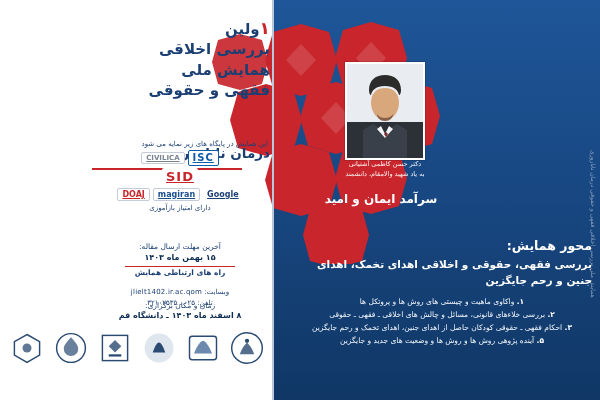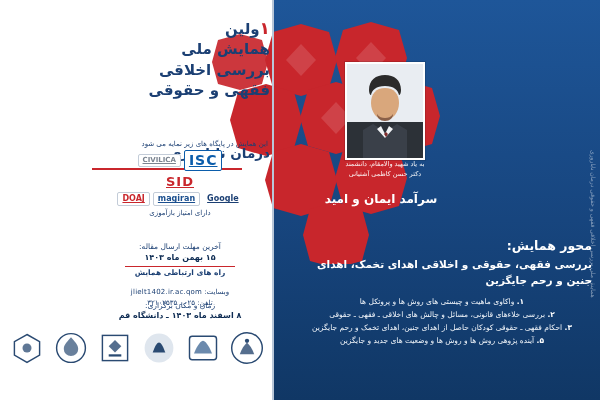--- a/index.html
+++ b/index.html
@@ -80,21 +80,21 @@
     display:flex;justify-content:center;align-items:center;gap:3px;
     margin:2px 0;
   }
   .badge{
     border:1px solid #c3ccd8;background:#fff;
     font-size:8px;font-weight:bold;
     padding:1px 4px;border-radius:2px;color:#1b3f73;
     line-height:1.2;
     text-decoration:underline;
   }
-  .badge.isc{color:#0b5dab;border-color:#0b5dab;font-size:14px;letter-spacing:1px;}
+  .badge.isc{color:#0b5dab;border-color:#0b5dab;font-size:10px;letter-spacing:1px;}
   .badge.civilica{color:#7a8490;font-size:7px;}
   .badge.sid{color:#c9262c;font-size:13px;font-weight:bold;letter-spacing:1px;border:none;}
   .badge.google{font-size:8px;border:none;}
   .badge.magiran{color:#1b4f8f;font-size:8px;}
   .badge.doaj{color:#c9262c;font-size:8px;}
   .index-note{
     font-size:7px;color:#1b3f73;margin-top:3px;direction:rtl;
   }
   
   .dates{
@@ -193,22 +193,22 @@
         <polygon points="175,28 190,44 175,60 160,44"></polygon>
         <polygon points="140,88 155,104 140,120 125,104"></polygon>
       </g>
     </svg>
   </div>
 
   <div class="title-wrap">
     <div class="t-line-first">
       <span class="num">۱</span><span>ولین</span>
     </div>
+    <div class="t-line">بررسی اخلاقی</div>
     <div class="t-line">همایش ملی</div>
-    <div class="t-line">بررسی اخلاقی</div>
     <div class="t-line">فقهی و حقوقی</div>
     <div class="t-sub">درمان ناباروری</div>
     <div class="title-rule"></div>
   </div>
 
   <div class="index-box">
     <div class="index-head">این همایش در پایگاه های زیر نمایه می شود</div>
     <div class="badge-row">
       <span class="badge isc">ISC</span>
       <span class="badge civilica">CIVILICA</span>
@@ -292,22 +292,22 @@
       <path d="M38 24c9 0 14 6 14 15s-6 17-14 17-14-8-14-17 5-15 14-15z" fill="#d9a77c"></path>
       <path d="M22 26c0-10 7-15 16-15s16 5 16 15c0 3-1 5-2 5-1-5-5-9-14-9s-13 4-14 9c-1 0-2-2-2-5z" fill="#2b2b2b"></path>
       <path d="M30 50c2 3 5 4 8 4s6-1 8-4c0 4-3 7-8 7s-8-3-8-7z" fill="#8a6048"></path>
       <path d="M26 60l12 8 12-8 10 6v28H16V66z" fill="#3a4049"></path>
       <path d="M34 62l4 8 4-8 4 3-8 9-8-9z" fill="#f2f4f6"></path>
       <path d="M37 70l2 3 2-3-2-2z" fill="#7e2b2b"></path>
     </svg>
   </div>
 
   <div class="speaker-cap">
+    <div class="sm">دکتر حسن کاظمی آشتیانی</div>
     <div class="sm">به یاد شهید والامقام، دانشمند</div>
-    <div class="sm">دکتر حسن کاظمی آشتیانی</div>
   </div>
   <div class="motto">سرآمد ایمان و امید</div>
 
   <div class="axes">
     <div class="axes-title">محور همایش:</div>
     <div class="axes-sub">بررسی فقهی، حقوقی و اخلاقی اهدای تخمک، اهدای جنین و رحم جایگزین</div>
     <ul class="axes-list">
       <li><span class="n">۱.</span> <span>واکاوی ماهیت و چیستی های روش ها و پروتکل ها</span></li>
       <li><span class="n">۲.</span> <span>بررسی خلاءهای قانونی، مسائل و چالش های اخلاقی ـ فقهی ـ حقوقی</span></li>
       <li><span class="n">۳.</span> <span>احکام فقهی ـ حقوقی کودکان حاصل از اهدای جنین، اهدای تخمک و رحم جایگزین</span></li>

